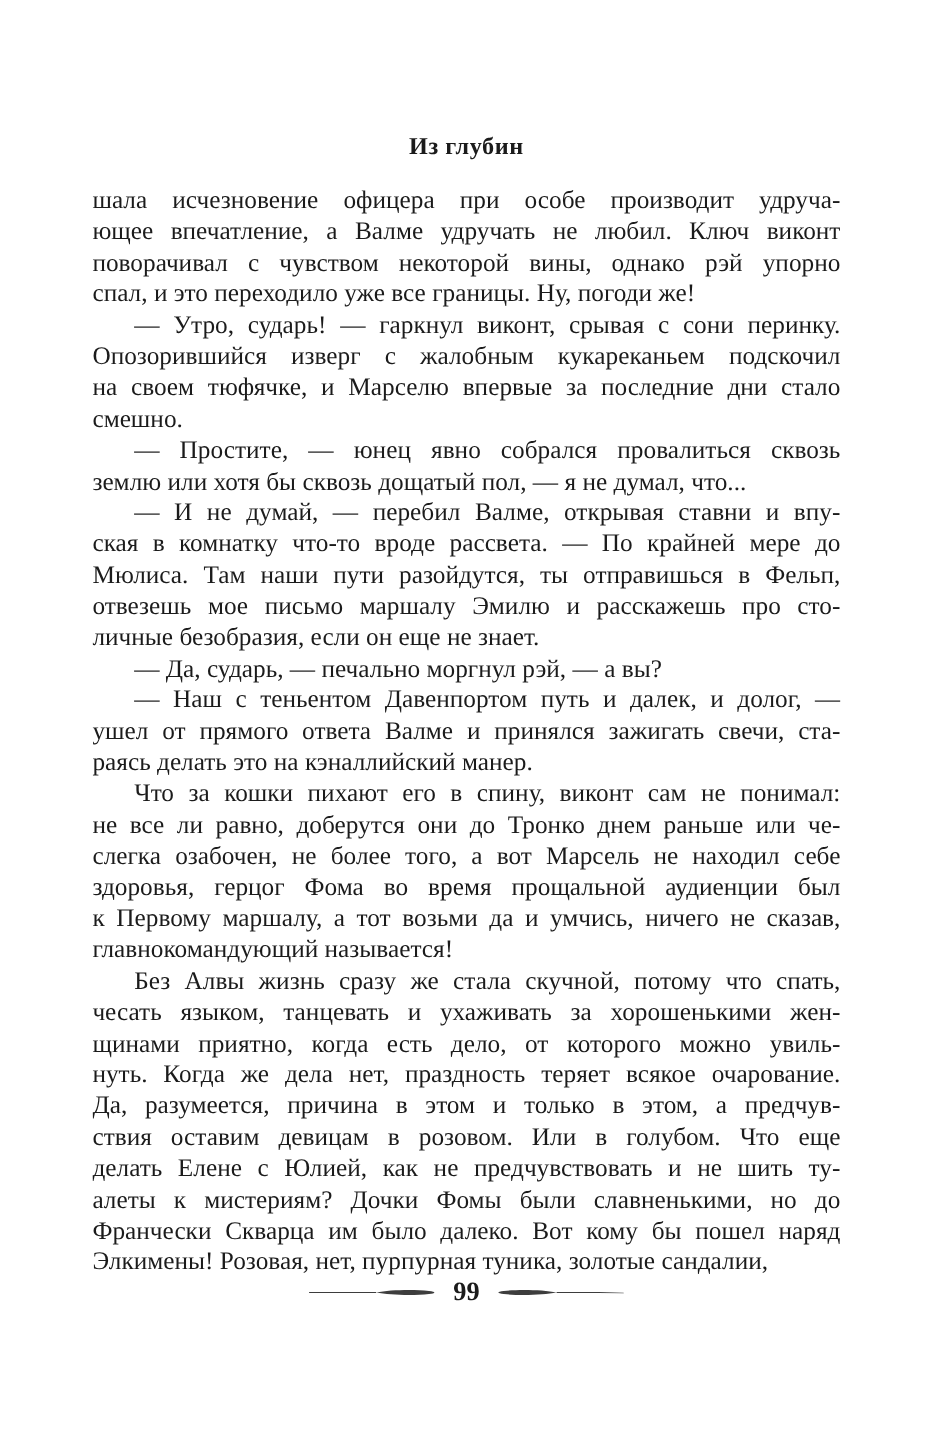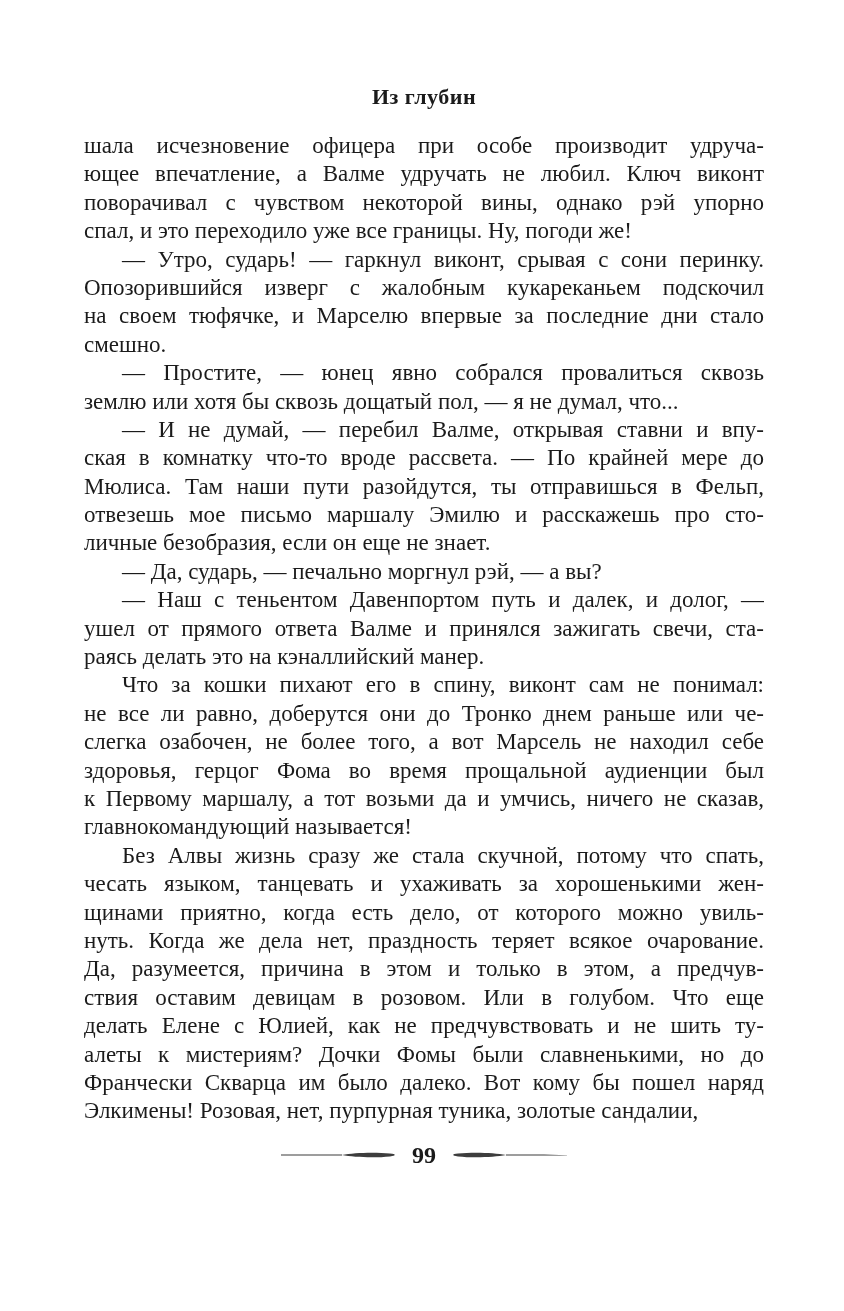--- a/index.html
+++ b/index.html
@@ -8,21 +8,21 @@
     position: relative;
     width: 844px;
     height: 1311px;
     margin: 0 auto;
     background: #ffffff;
     color: #1b1b1b;
     font-family: "Liberation Serif", "DejaVu Serif", serif;
     overflow: hidden;
   }
   .running-head {
-    padding-top: 84px;
+    padding-top: 120px;
     margin-left: 84px;
     width: 680px;
     text-align: center;
     font-size: 22px;
     font-weight: bold;
     letter-spacing: 0.5px;
   }
   .text-body {
     margin: 22px 80px 0 84px;
     width: 680px;
@@ -33,21 +33,21 @@
     height: 28.4px;
     line-height: 28.4px;
     text-align: justify;
     text-align-last: justify;
     overflow: hidden;
     white-space: normal;
   }
   .line.last { text-align: center; text-align-last: left; }
   .line.indent { text-indent: 38px; }
   .footer {
-    margin: 16px 80px 0 84px;
+    margin: 0 80px 0 84px;
     width: 680px;
     display: flex;
     align-items: center;
     justify-content: center;
     gap: 12px;
   }
   .page-number {
     font-size: 24px;
     font-weight: bold;
     color: #1b1b1b;

